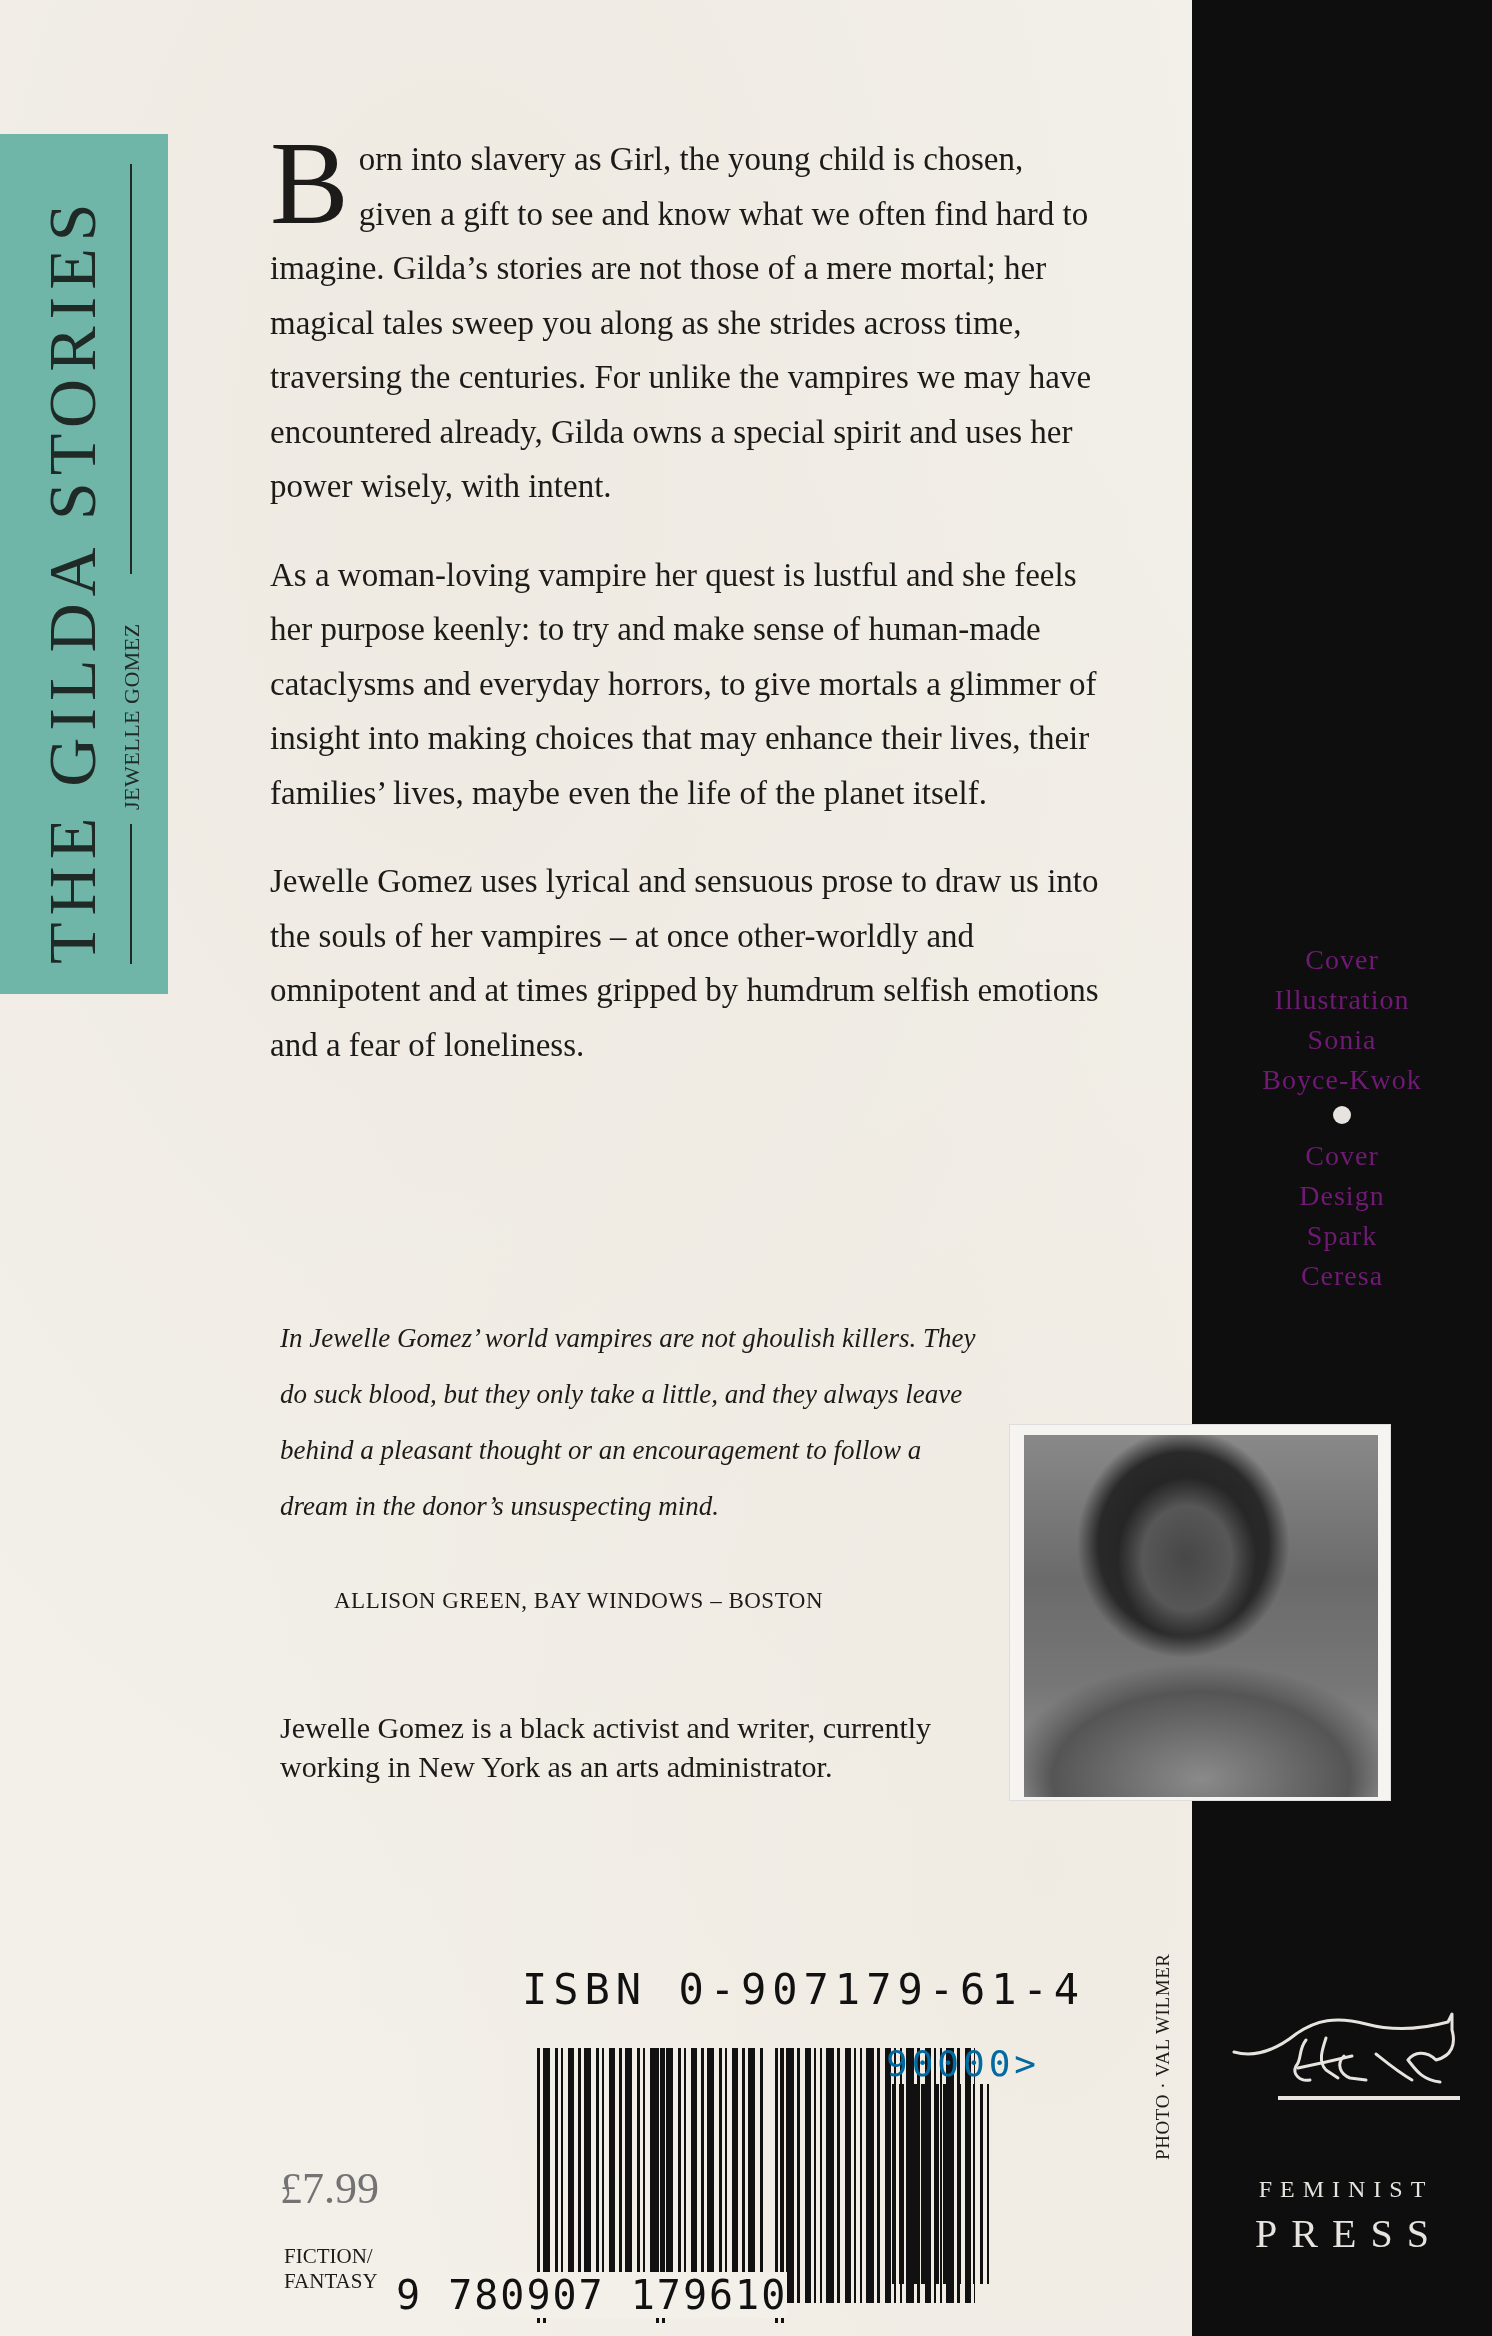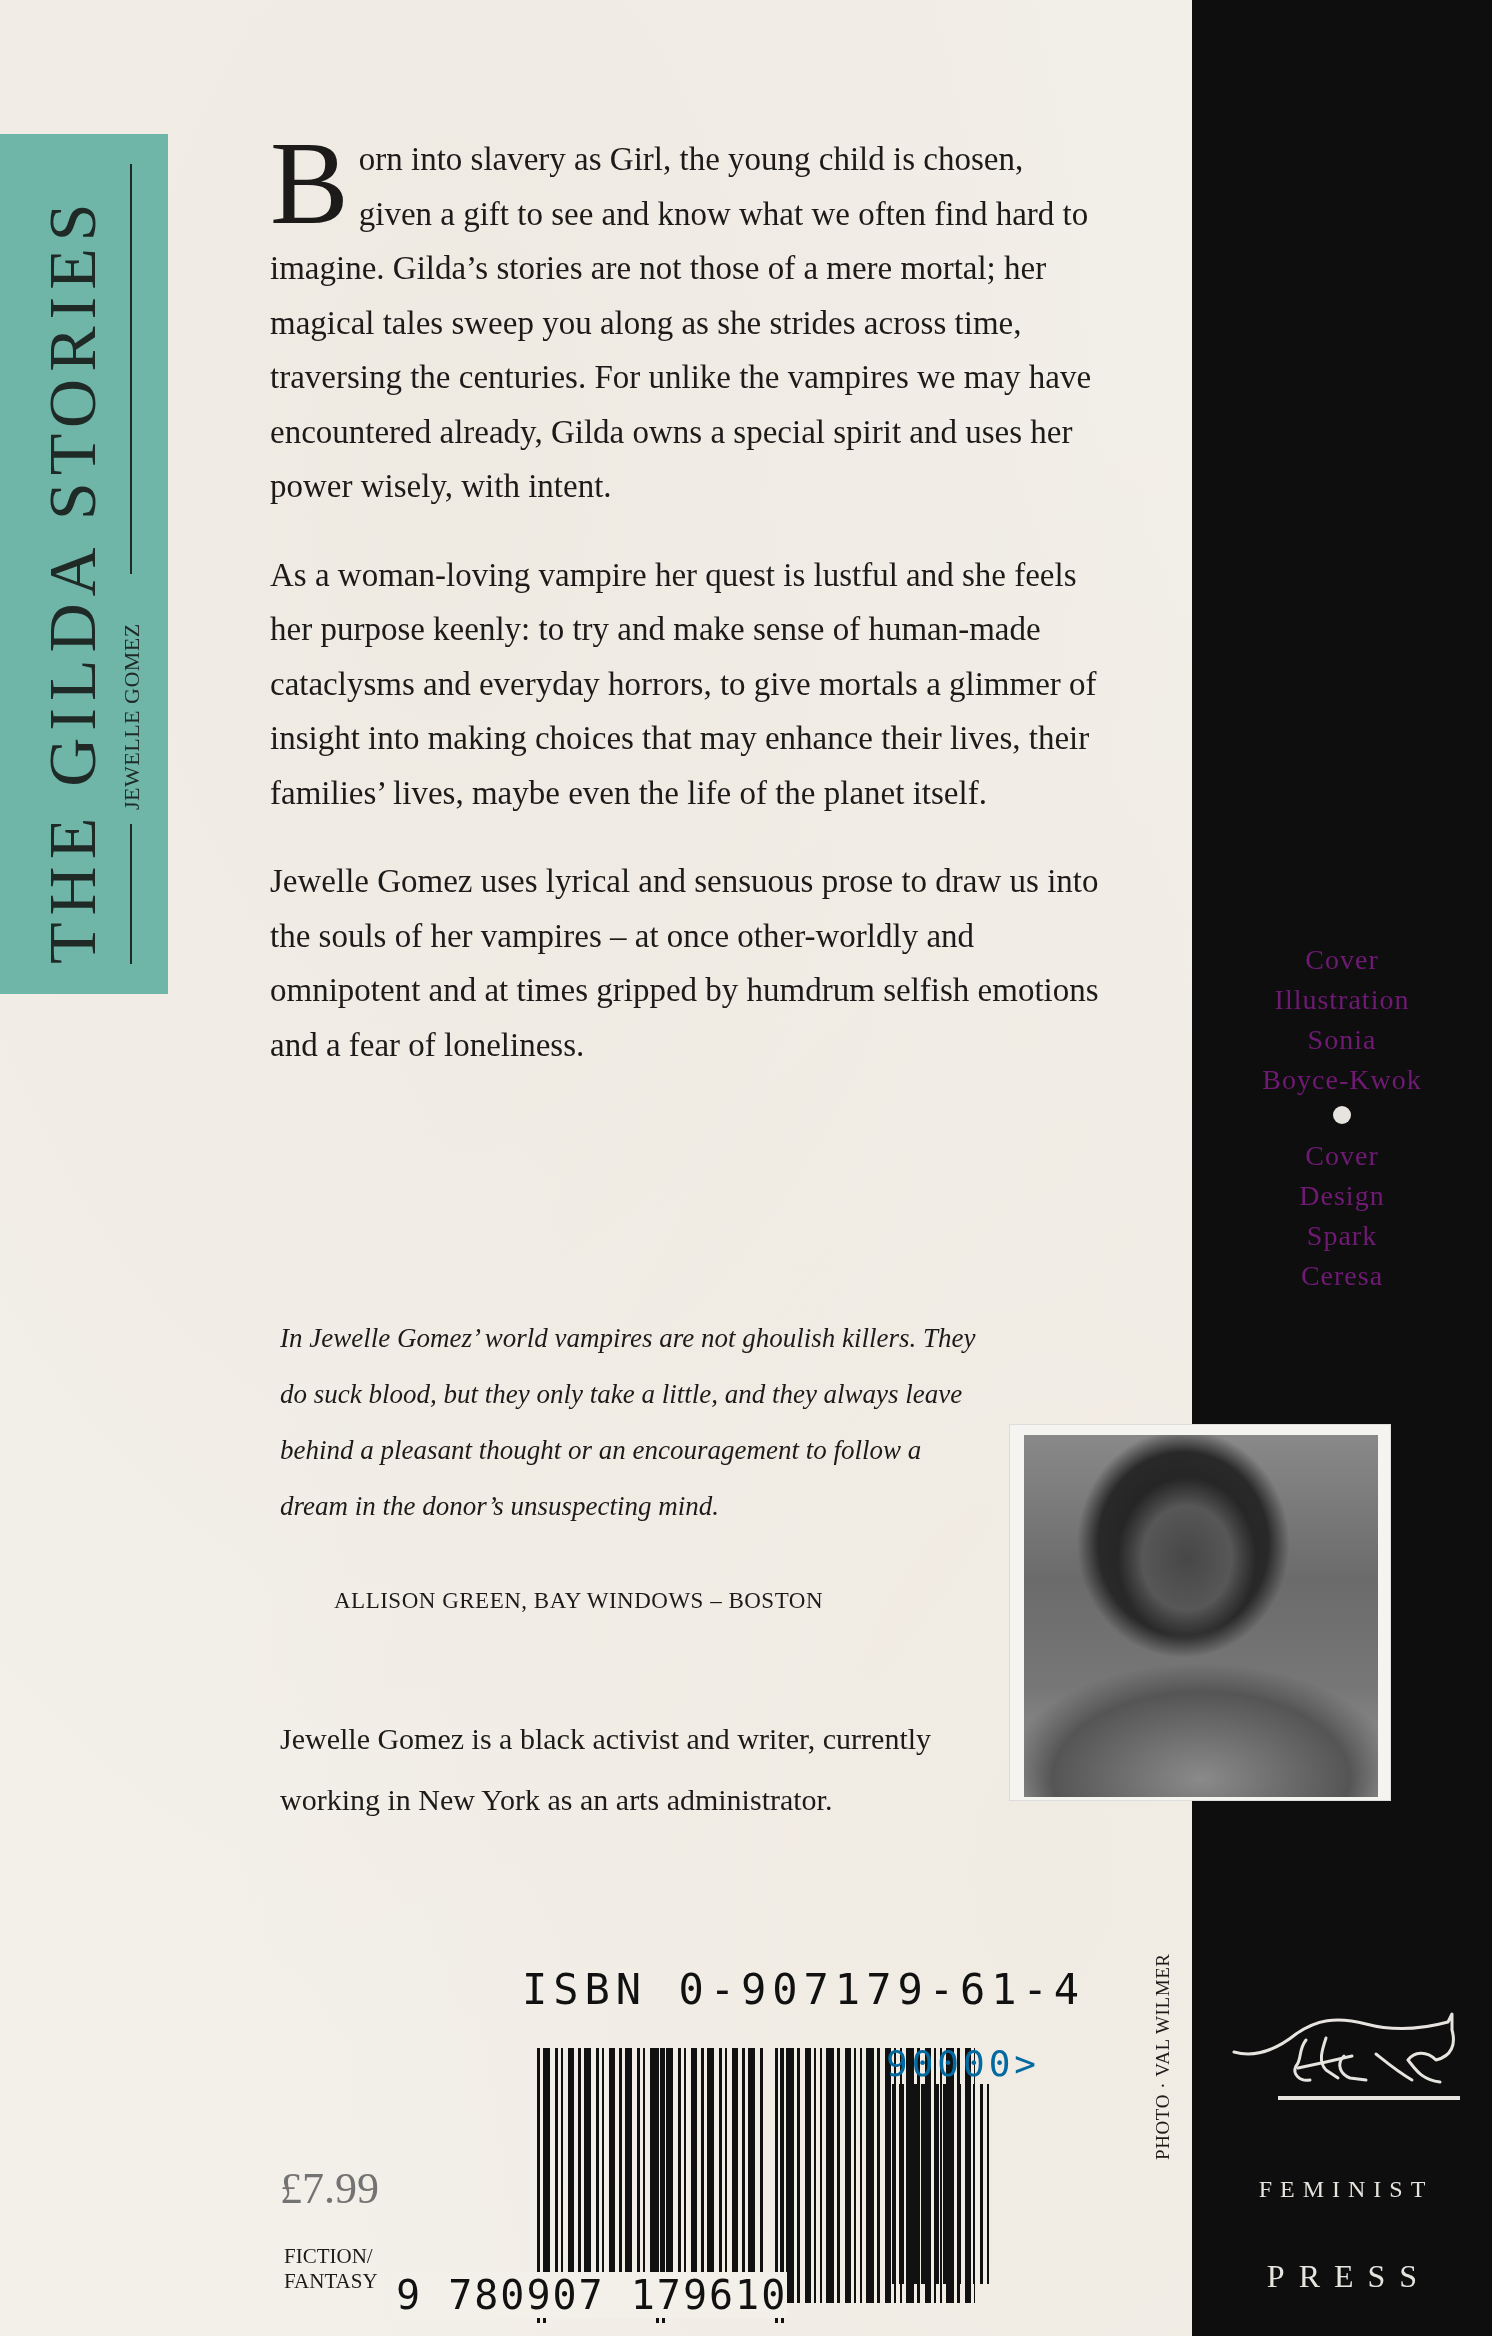--- a/index.html
+++ b/index.html
@@ -67,21 +67,21 @@
   .quote {
     position: absolute; left: 280px; top: 1310px; width: 700px;
     font-style: italic; font-size: 27px; line-height: 56px;
   }
   .quote-attr {
     position: absolute; left: 334px; top: 1588px; font-size: 23px; letter-spacing: 0.5px;
     white-space: nowrap;
   }
   .bio {
     position: absolute; left: 280px; top: 1708px; width: 700px;
-    font-size: 30px; line-height: 61px; font-family: Liberation Serif, serif;
+    font-size: 30px; line-height: 39px; font-family: Liberation Serif, serif;
   }
   
   .photo-frame {
     position: absolute; left: 1010px; top: 1425px; width: 380px; height: 375px;
     background: #f6f4f0; box-shadow: 0 0 0 1px #ddd;
   }
   .photo {
     position: absolute; left: 14px; top: 10px; width: 354px; height: 362px;
     background:
       radial-gradient(ellipse 28% 32% at 46% 34%, #4a4744 0%, #5a5652 45%, transparent 70%),
@@ -147,21 +147,21 @@
   .pub-1 {
     position: absolute; left: 0; width: 300px; top: 112px; color: #e7e4df;
     font-size: 40px; letter-spacing: 14px; text-indent: 14px;
   }
   .pub-2 {
     position: absolute; left: 0; width: 300px; top: 166px; color: #e7e4df;
     font-size: 24px; letter-spacing: 8px; text-indent: 8px; font-weight: normal;
   }
   .pub-3 {
     position: absolute; left: 0; width: 300px; top: 200px; color: #e7e4df;
-    font-size: 32px; letter-spacing: 14px; text-indent: 14px; margin-top: 48px;
+    font-size: 40px; letter-spacing: 14px; text-indent: 14px;
   }
 </style>
 </head>
 <body>
 
 <div class="paper-tex"></div>
 
 <div class="spine">
   <div class="spine-inner">
     <div class="spine-title">THE GILDA STORIES</div>

